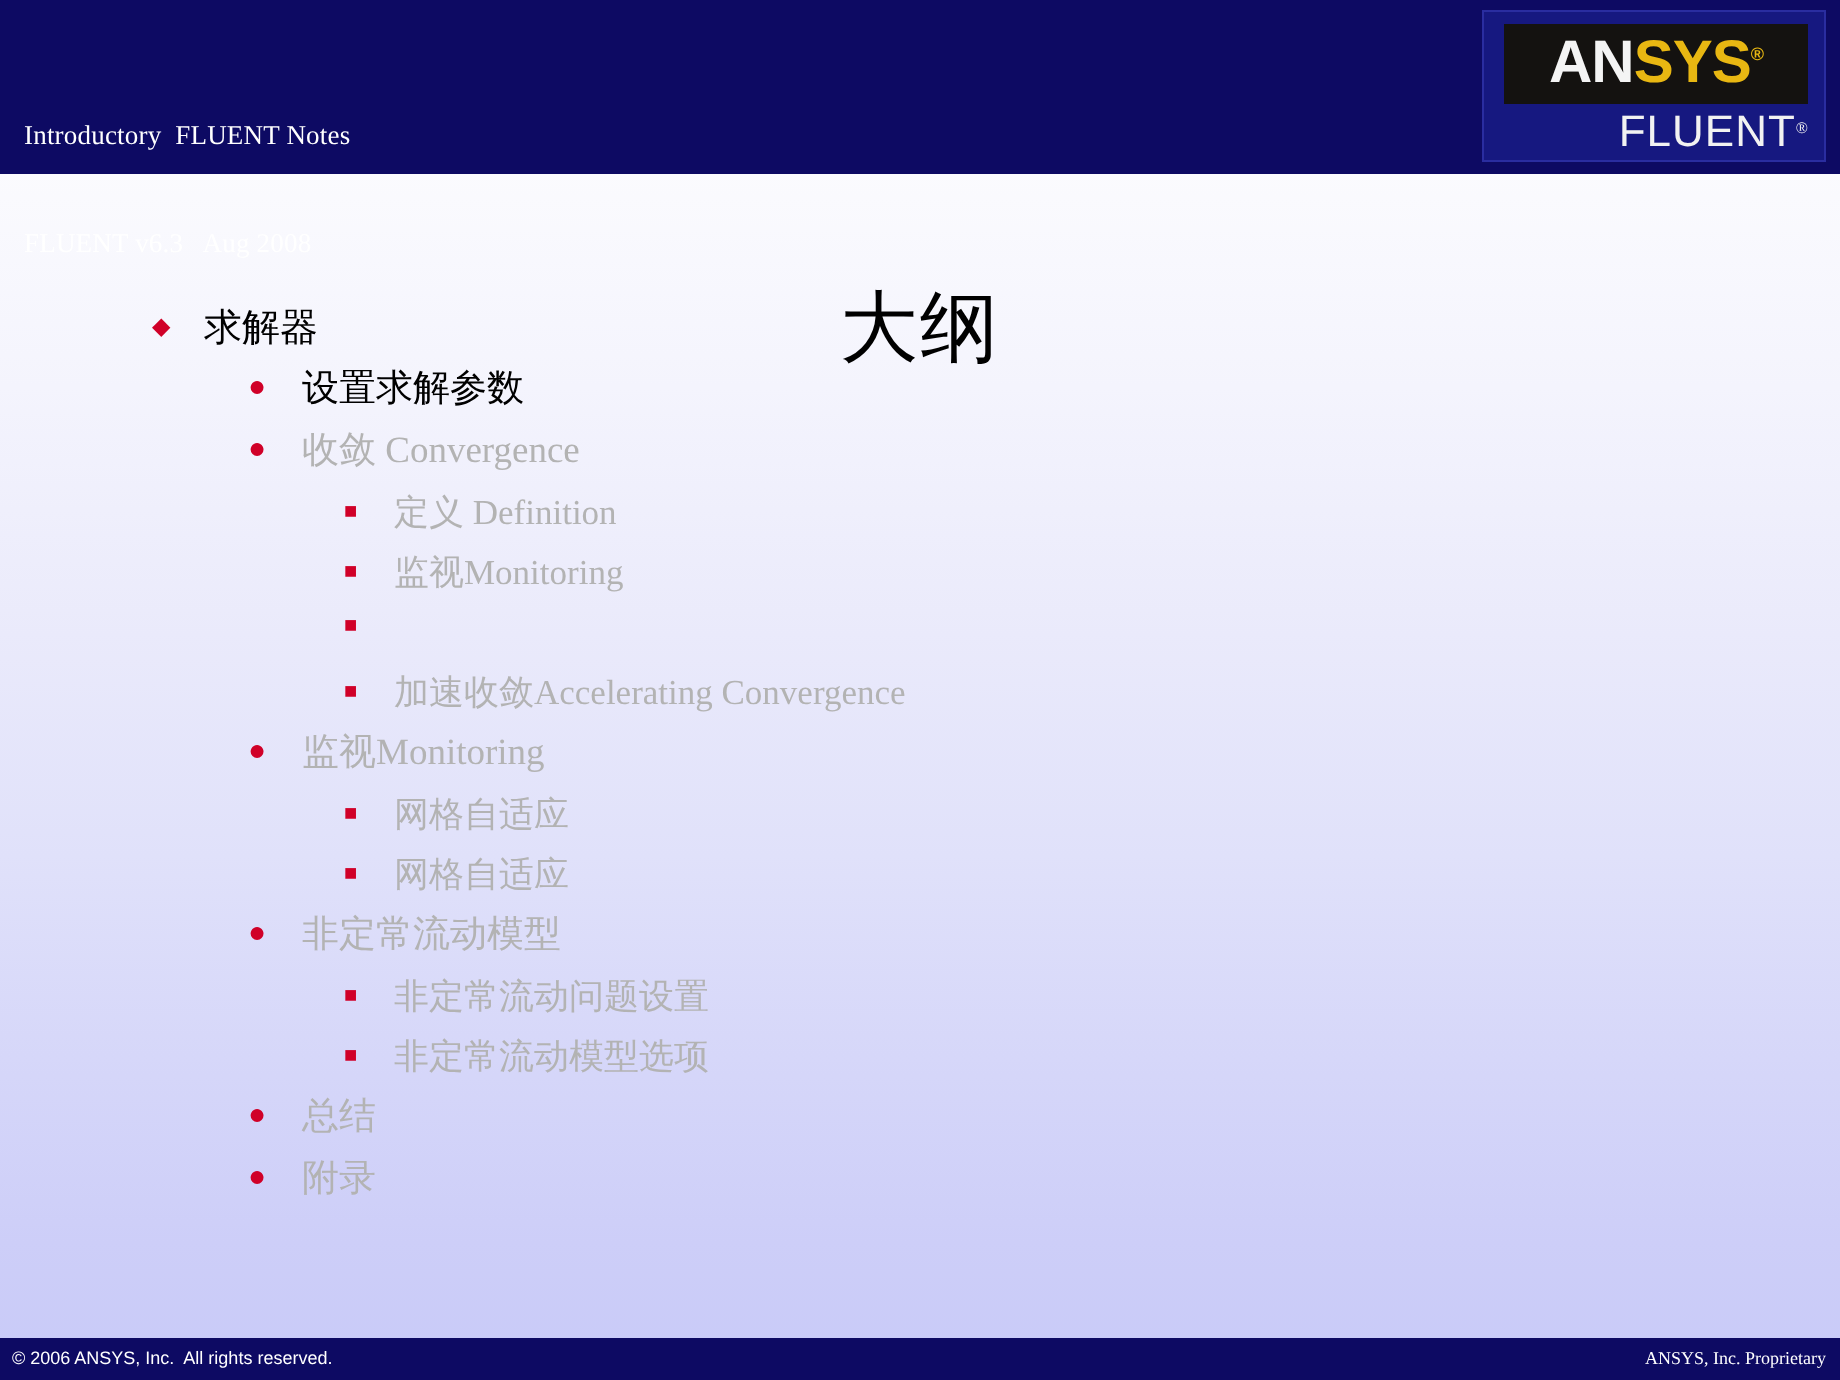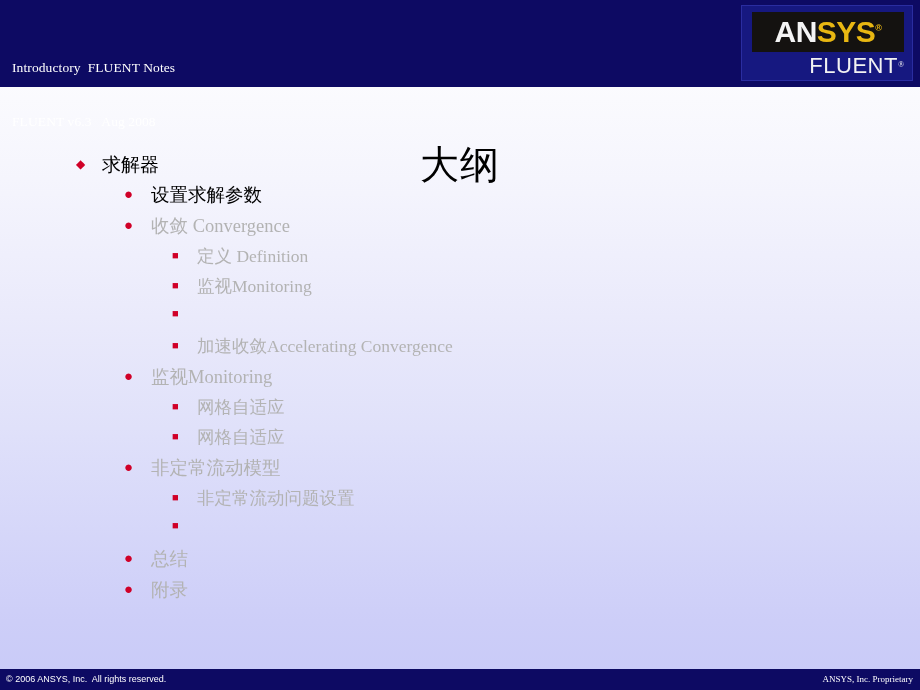--- a/index.html
+++ b/index.html
@@ -293,20 +293,21 @@
       <span class="label txt-muted">非定常流动模型</span>
     </div>
 
     <div class="item lvl3">
       <span class="bullet">■</span>
       <span class="label txt-muted">非定常流动问题设置</span>
     </div>
 
     <div class="item lvl3">
       <span class="bullet">■</span>
+      <span class="label txt-muted">非定常流动模型选项</span>
     </div>
 
     <div class="item lvl2">
       <span class="bullet">●</span>
       <span class="label txt-muted">总结</span>
     </div>
 
     <div class="item lvl2">
       <span class="bullet">●</span>
       <span class="label txt-muted">附录</span>

